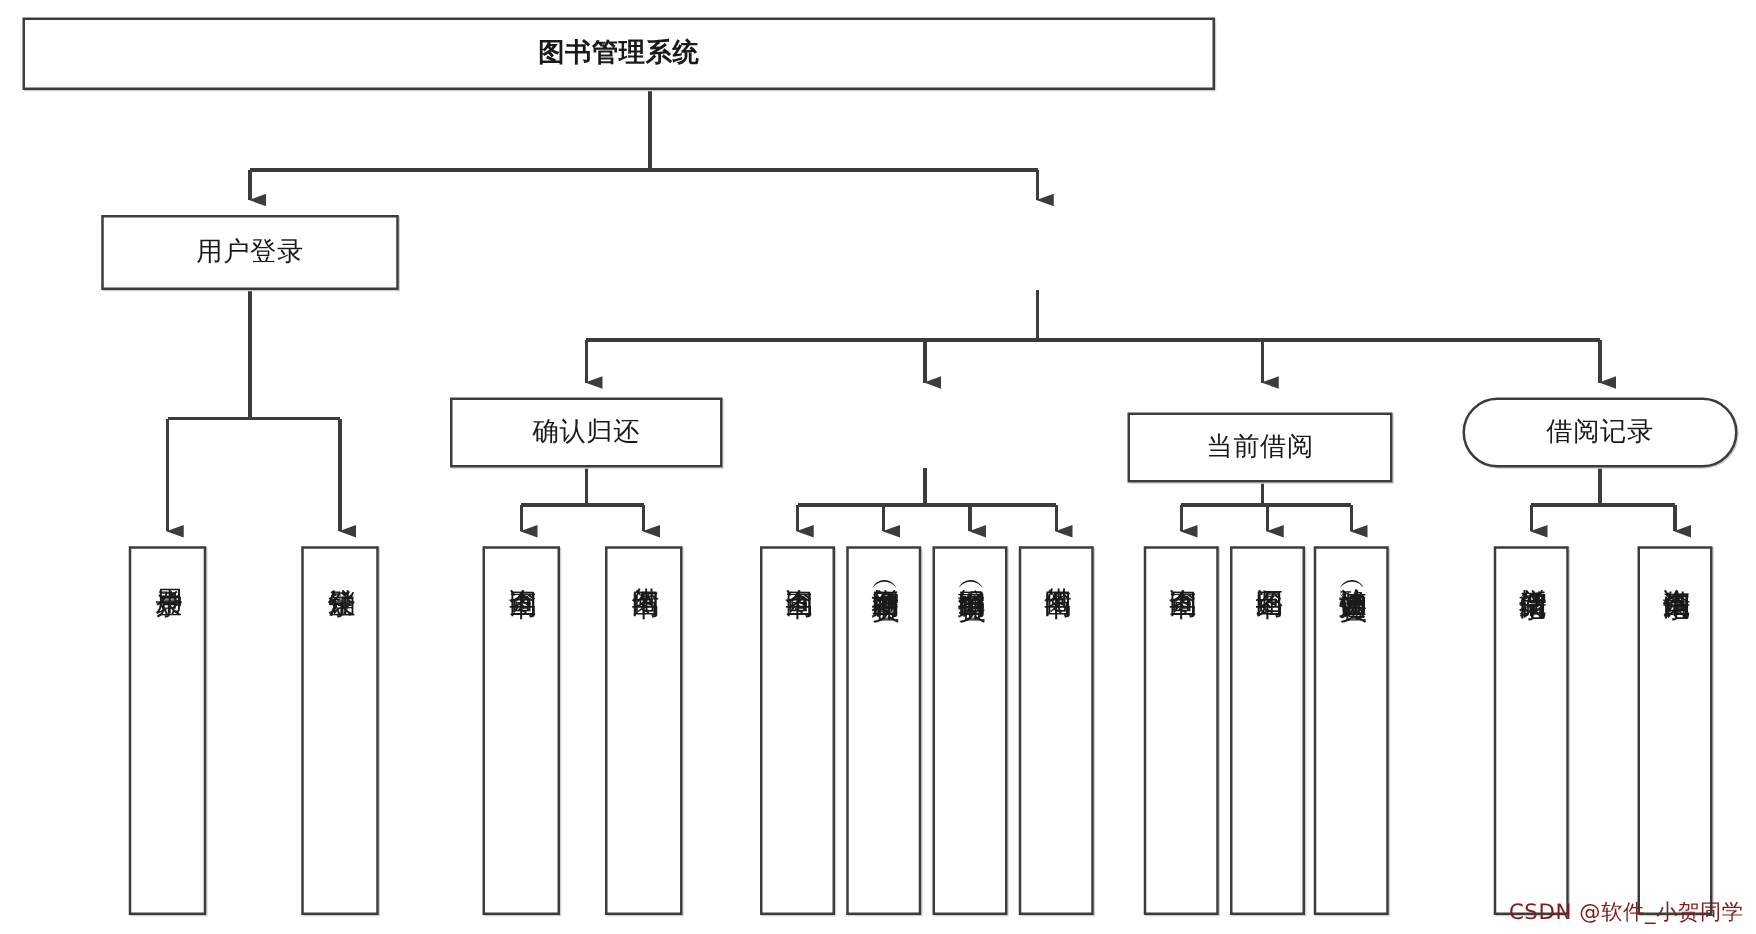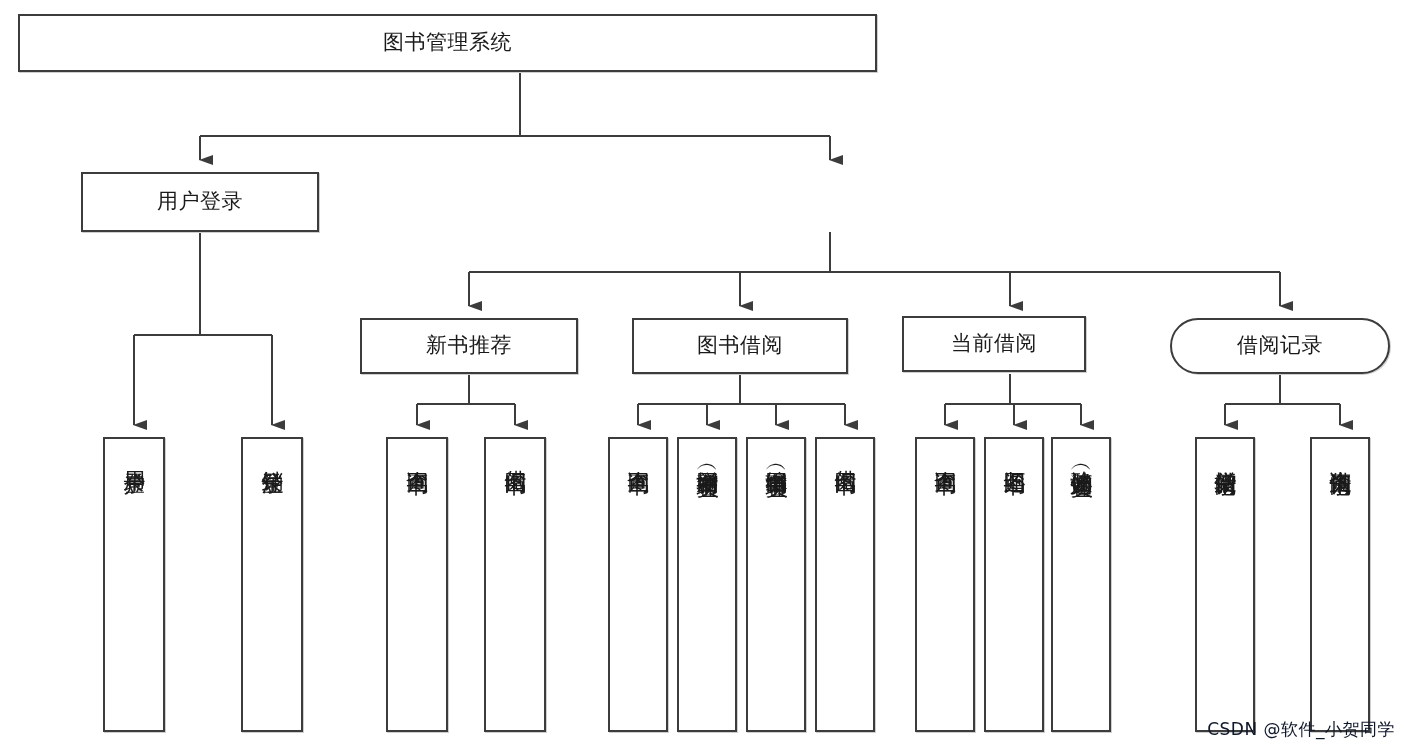--- a/index.html
+++ b/index.html
@@ -119,35 +119,32 @@
       <path d="M 1014 404 L 1014 425" marker-end="url(#arrow)"></path>
       <path d="M 1081 404 L 1081 425" marker-end="url(#arrow)"></path>
 
       <path d="M 1280 374 L 1280 404"></path>
       <path d="M 1225 404 L 1340 404"></path>
       <path d="M 1225 404 L 1225 425" marker-end="url(#arrow)"></path>
       <path d="M 1340 404 L 1340 425" marker-end="url(#arrow)"></path>
     </g>
   </svg>
 
-  <div class="node horizontal" style="left: 18px; top: 14px; width: 859px; height: 58px; border-color: rgb(60, 60, 60); background: rgb(255, 255, 255); color: rgb(26, 26, 26);">
+  <div class="node horizontal" style="left: 18px; top: 14px; width: 954px; height: 58px; border-color: rgb(60, 60, 60); background: rgb(255, 255, 255); color: rgb(26, 26, 26); font-weight: bold;">
     <span class="node-label">图书管理系统</span>
   </div>
 
   <div class="node horizontal" style="left: 81px; top: 172px; width: 238px; height: 60px; border-color: rgb(60, 60, 60); background: rgb(255, 255, 255); color: rgb(26, 26, 26);">
     <span class="node-label">用户登录</span>
   </div>
 
   <div class="node horizontal" style="left: 360px; top: 318px; width: 218px; height: 56px; border-color: rgb(60, 60, 60); background: rgb(255, 255, 255); color: rgb(26, 26, 26);">
-    <span class="node-label">新书推荐</span>
+    <span class="node-label">确认归还</span>
   </div>
-  <div class="node horizontal" style="left: 632px; top: 318px; width: 216px; height: 56px; border-color: rgb(60, 60, 60); background: rgb(255, 255, 255); color: rgb(26, 26, 26);">
-    <span class="node-label">图书借阅</span>
-  </div>
-  <div class="node horizontal" style="left: 902px; top: 316px; width: 184px; height: 56px; border-color: rgb(60, 60, 60); background: rgb(255, 255, 255); color: rgb(26, 26, 26);">
+  <div class="node horizontal" style="left: 902px; top: 330px; width: 212px; height: 56px; border-color: rgb(60, 60, 60); background: rgb(255, 255, 255); color: rgb(26, 26, 26);">
     <span class="node-label">当前借阅</span>
   </div>
   <div class="node horizontal" style="left: 1170px; top: 318px; width: 220px; height: 56px; border-color: rgb(60, 60, 60); background: rgb(255, 255, 255); color: rgb(26, 26, 26); border-radius: 28px;">
     <span class="node-label">借阅记录</span>
   </div>
 
   <div class="node vertical" style="left: 103px; top: 437px; width: 62px; height: 295px; border-color: rgb(60, 60, 60); background: rgb(255, 255, 255); color: rgb(26, 26, 26);">
     <span class="node-label">用户登录</span>
   </div>
   <div class="node vertical" style="left: 241px; top: 437px; width: 62px; height: 295px; border-color: rgb(60, 60, 60); background: rgb(255, 255, 255); color: rgb(26, 26, 26);">
@@ -180,15 +177,15 @@
   <div class="node vertical" style="left: 1051px; top: 437px; width: 60px; height: 295px; border-color: rgb(60, 60, 60); background: rgb(255, 255, 255); color: rgb(26, 26, 26);">
     <span class="node-label">确认归还（管理员）</span>
   </div>
   <div class="node vertical" style="left: 1195px; top: 437px; width: 60px; height: 295px; border-color: rgb(60, 60, 60); background: rgb(255, 255, 255); color: rgb(26, 26, 26);">
     <span class="node-label">新增借阅记录</span>
   </div>
   <div class="node vertical" style="left: 1310px; top: 437px; width: 60px; height: 295px; border-color: rgb(60, 60, 60); background: rgb(255, 255, 255); color: rgb(26, 26, 26);">
     <span class="node-label">查询借阅记录</span>
   </div>
 
-  <div class="watermark" style="color: #0f172a;">CSDN @软件_小贺同学</div>
+  <div class="watermark" style="color: #7f1d1d;">CSDN @软件_小贺同学</div>
 
 </div>
 
 </body></html>

